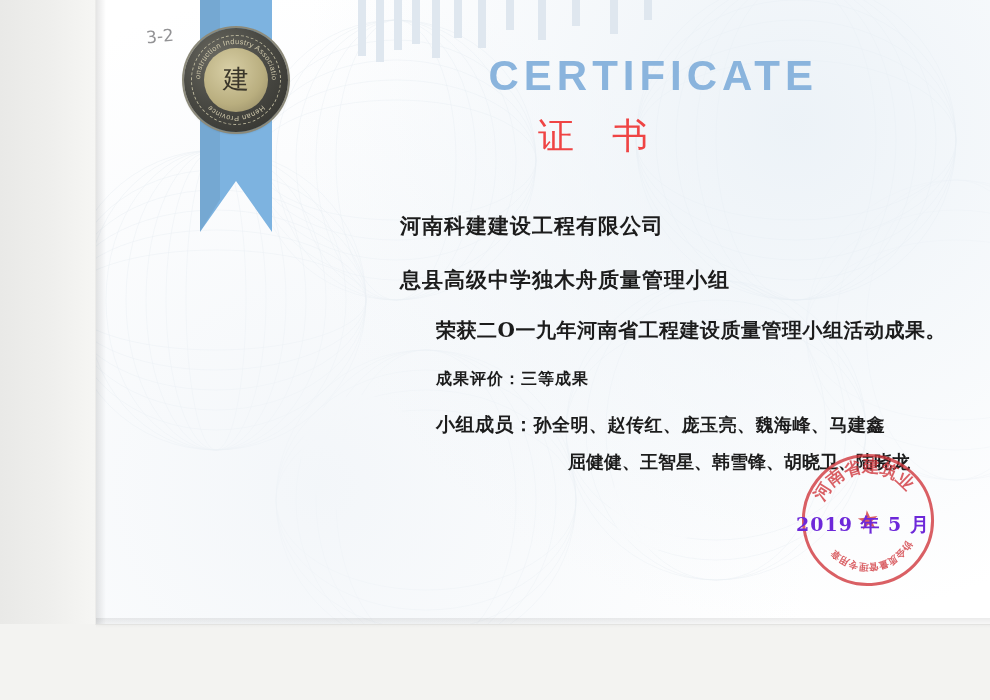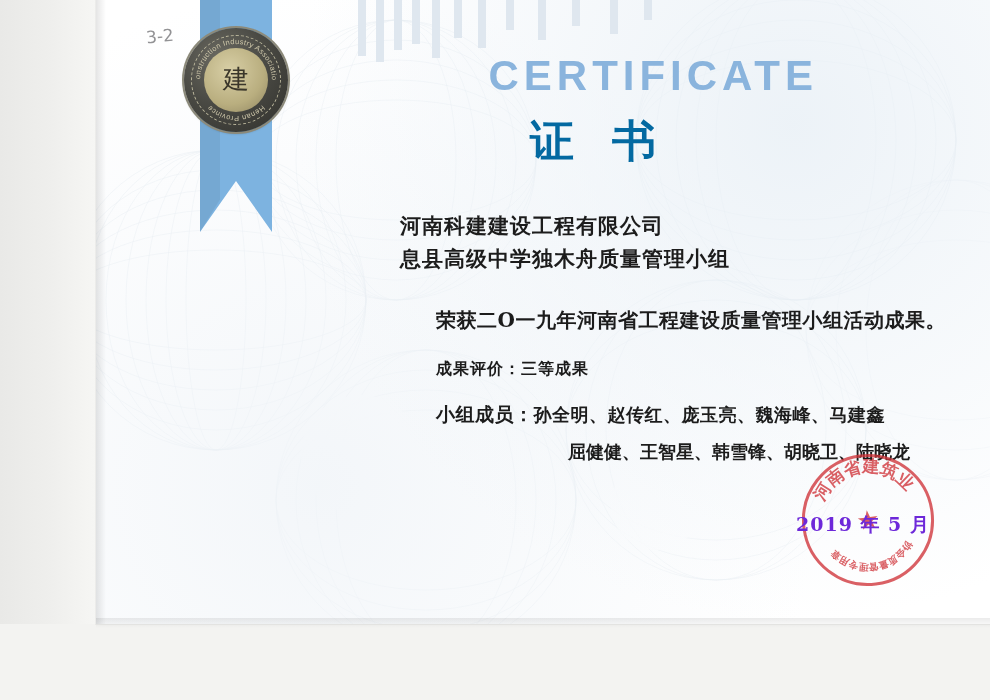--- a/index.html
+++ b/index.html
@@ -146,49 +146,49 @@
     letter-spacing: 5px;
     color: #8ab4dd;
     text-align: right;
   }
   .cert-cn {
     position: absolute;
     left: 272px; top: 112px;
     width: 450px;
     text-align: center;
     font-family: "DejaVu Serif", serif;
-    font-size: 44px;
-    font-weight: bold;
-    color: #0369a1;
+    font-size: 36px;
+    font-weight: normal;
+    color: #ef4444;
     letter-spacing: 38px;
     text-indent: 38px;
   }
 
   
   .body-text {
     position: absolute;
     left: 200px; top: 212px;
     width: 660px;
     color: #1c1c1c;
     font-family: "DejaVu Serif", serif;
   }
   .line {
     font-weight: bold;
     white-space: nowrap;
   }
   .l1 {
     font-size: 21px;
     margin-left: 104px;
-    margin-bottom: 5px;
+    margin-bottom: 26px;
     letter-spacing: 1px;
   }
   .l2 {
     font-size: 21px;
     margin-left: 104px;
-    margin-bottom: 34px;
+    margin-bottom: 23px;
     letter-spacing: 1px;
   }
   .l3 {
     font-size: 20px;
     margin-left: 140px;
     margin-bottom: 25px;
     letter-spacing: 0.5px;
   }
   .l4 {
     font-size: 16px;

